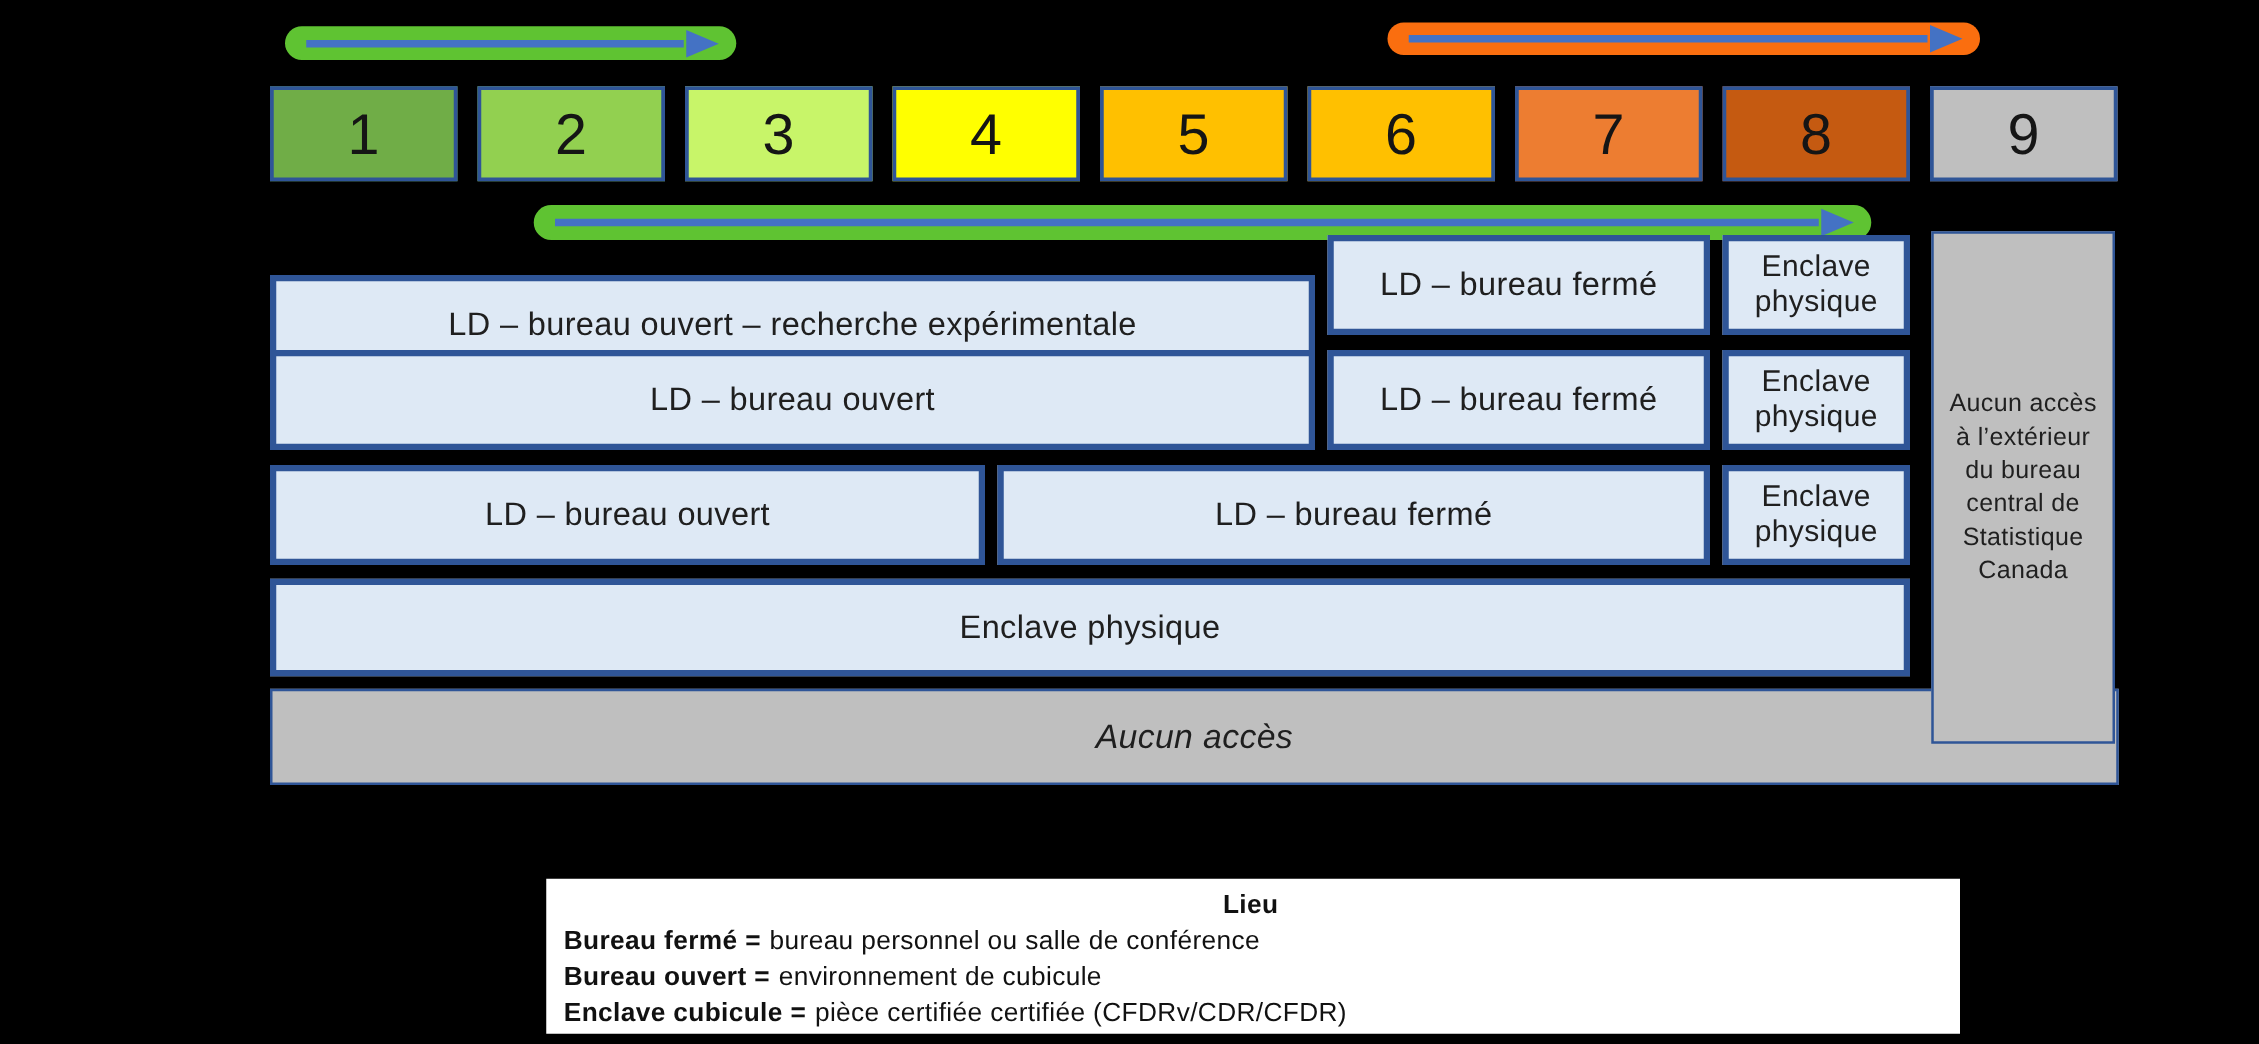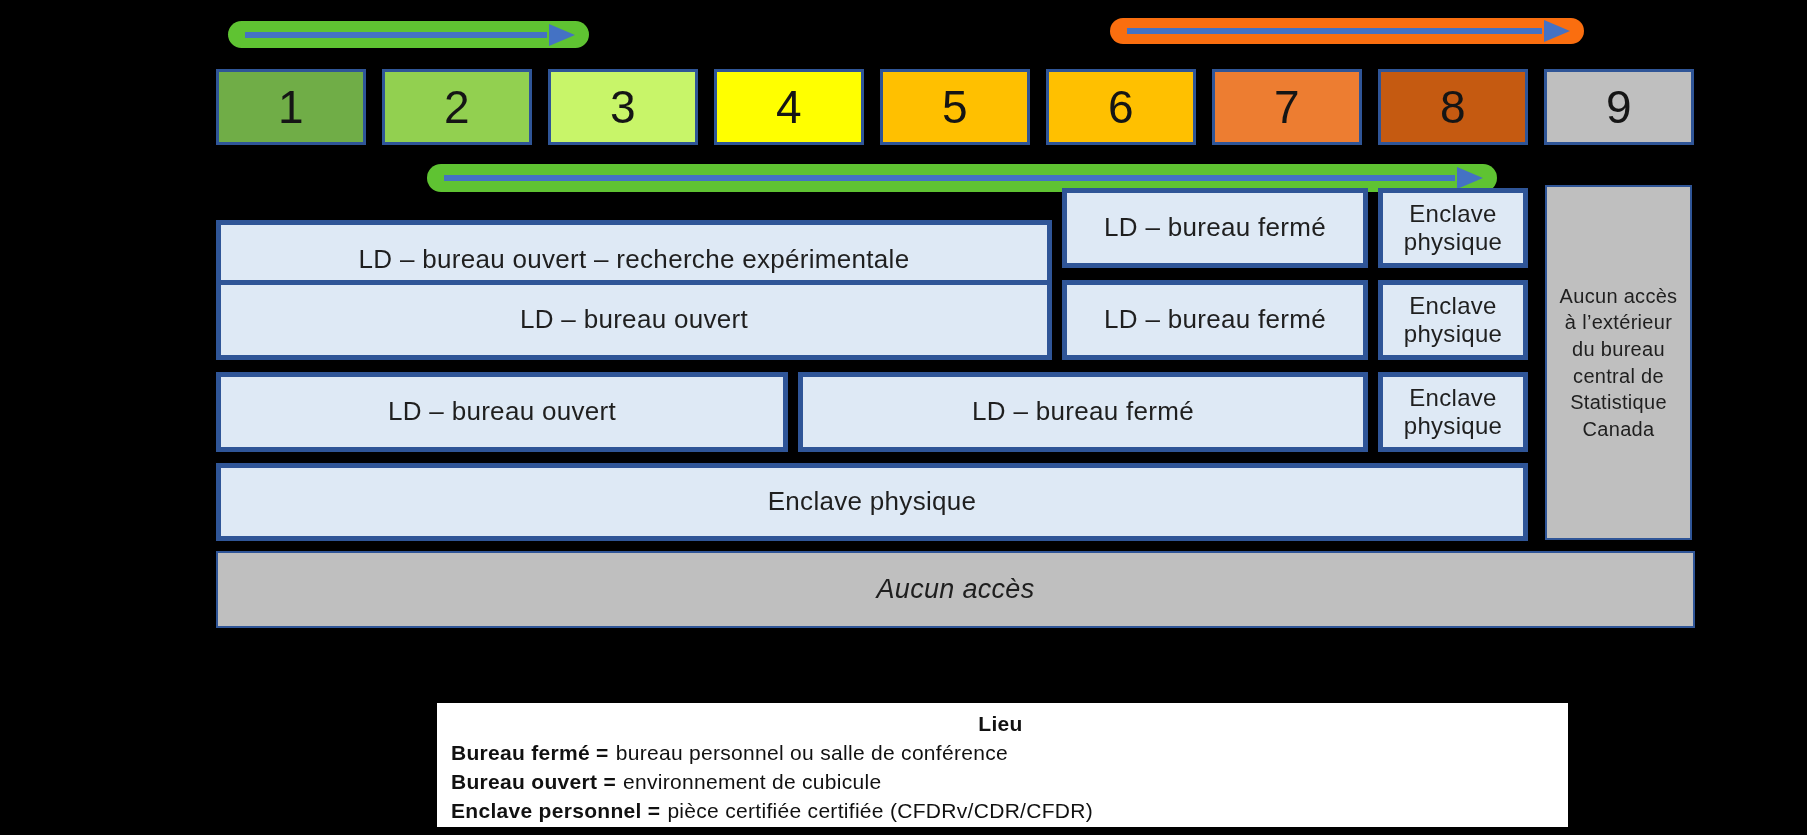--- a/index.html
+++ b/index.html
@@ -58,21 +58,21 @@
     text-align:center;font-size:26px;line-height:1.15;
   }
   .cell.small{font-size:24px;padding:0 6px;}
   .cell.gray{
     background:var(--gray-fill,#BFBFBF);
     border-width:2px;
     font-size:27px;
     font-style:italic;
   }
   .side-col{
-    position:absolute;left:1545px;top:185px;width:147px;height:355px;
+    position:absolute;left:1545px;top:185px;width:147px;height:410px;
     background:var(--gray-fill,#BFBFBF);
     border:2px solid var(--border-blue,#2F5597);
     box-sizing:border-box;
     display:flex;align-items:center;justify-content:center;
     text-align:center;font-size:20px;line-height:1.33;
     padding:0 11px;
   }
   
   .legend{
     position:absolute;left:437px;top:703px;width:1131px;height:124px;
@@ -137,17 +137,17 @@
 
   <div class="legend">
     <div class="legend-title">Lieu</div>
     <div class="legend-line">
       <span class="legend-term">Bureau fermé =</span><span>bureau personnel ou salle de conférence</span>
     </div>
     <div class="legend-line">
       <span class="legend-term">Bureau ouvert =</span><span>environnement de cubicule</span>
     </div>
     <div class="legend-line">
-      <span class="legend-term">Enclave personnel =</span><span>pièce certifiée certifiée (CFDRv/CDR/CFDR)</span>
+      <span class="legend-term">Enclave cubicule =</span><span>pièce certifiée certifiée (CFDRv/CDR/CFDR)</span>
     </div>
   </div>
 
 </div>
 
 </body></html>

